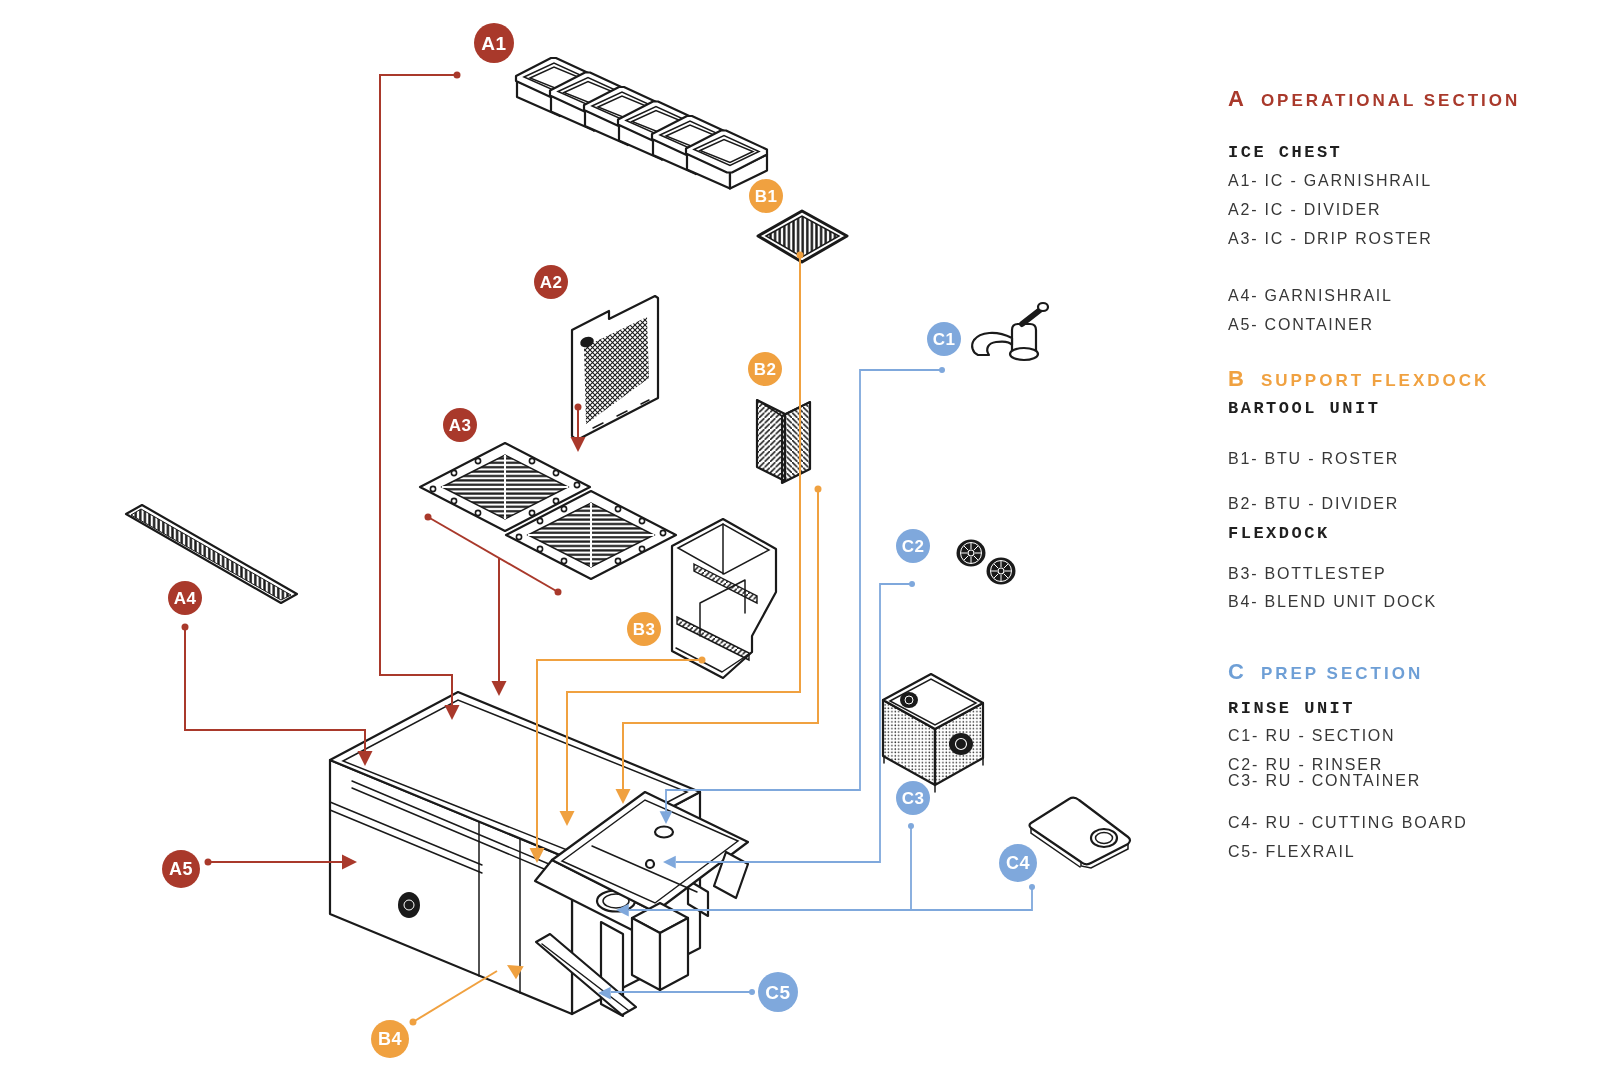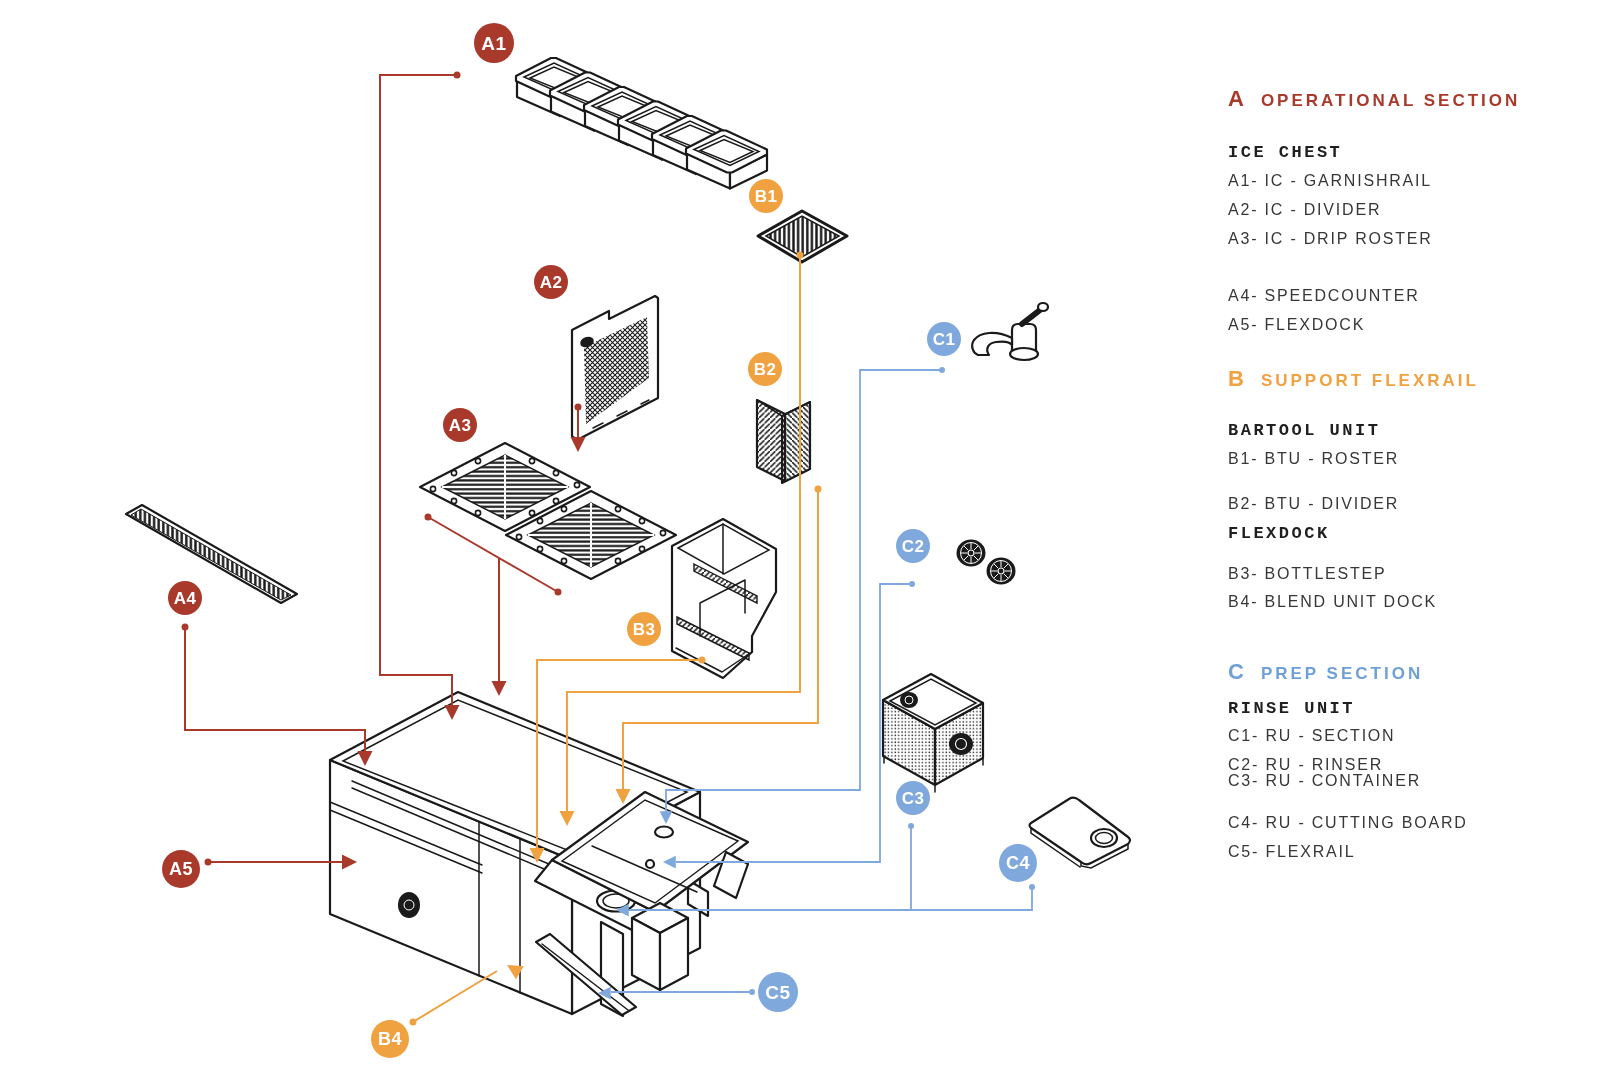--- a/index.html
+++ b/index.html
@@ -336,27 +336,27 @@
 
 <div class="legend">
 
   <div class="lg-line" style="top:86px">
     <span class="sec-letter secA">A</span><span class="sec-title secA">OPERATIONAL SECTION</span>
   </div>
   <div class="lg-line grp-header" style="top:143px">ICE CHEST</div>
   <div class="lg-line item" style="top:172px">A1- IC - GARNISHRAIL</div>
   <div class="lg-line item" style="top:201px">A2- IC - DIVIDER</div>
   <div class="lg-line item" style="top:230px">A3- IC - DRIP ROSTER</div>
-  <div class="lg-line item" style="top:287px">A4- SPEEDCOUNTER</div>
-  <div class="lg-line item" style="top:316px">A5- FLEXDOCK</div>
+  <div class="lg-line item" style="top:287px">A4- GARNISHRAIL</div>
+  <div class="lg-line item" style="top:316px">A5- CONTAINER</div>
 
   <div class="lg-line" style="top:366px">
-    <span class="sec-letter secB">B</span><span class="sec-title secB">SUPPORT FLEXRAIL</span>
+    <span class="sec-letter secB">B</span><span class="sec-title secB">SUPPORT FLEXDOCK</span>
   </div>
-  <div class="lg-line grp-header" style="top:421px">BARTOOL UNIT</div>
+  <div class="lg-line grp-header" style="top:399px">BARTOOL UNIT</div>
   <div class="lg-line item" style="top:450px">B1- BTU - ROSTER</div>
   <div class="lg-line item" style="top:495px">B2- BTU - DIVIDER</div>
   <div class="lg-line grp-header" style="top:524px">FLEXDOCK</div>
   <div class="lg-line item" style="top:565px">B3- BOTTLESTEP</div>
   <div class="lg-line item" style="top:593px">B4- BLEND UNIT DOCK</div>
 
   <div class="lg-line" style="top:659px">
     <span class="sec-letter secC">C</span><span class="sec-title secC">PREP SECTION</span>
   </div>
   <div class="lg-line grp-header" style="top:699px">RINSE UNIT</div>

